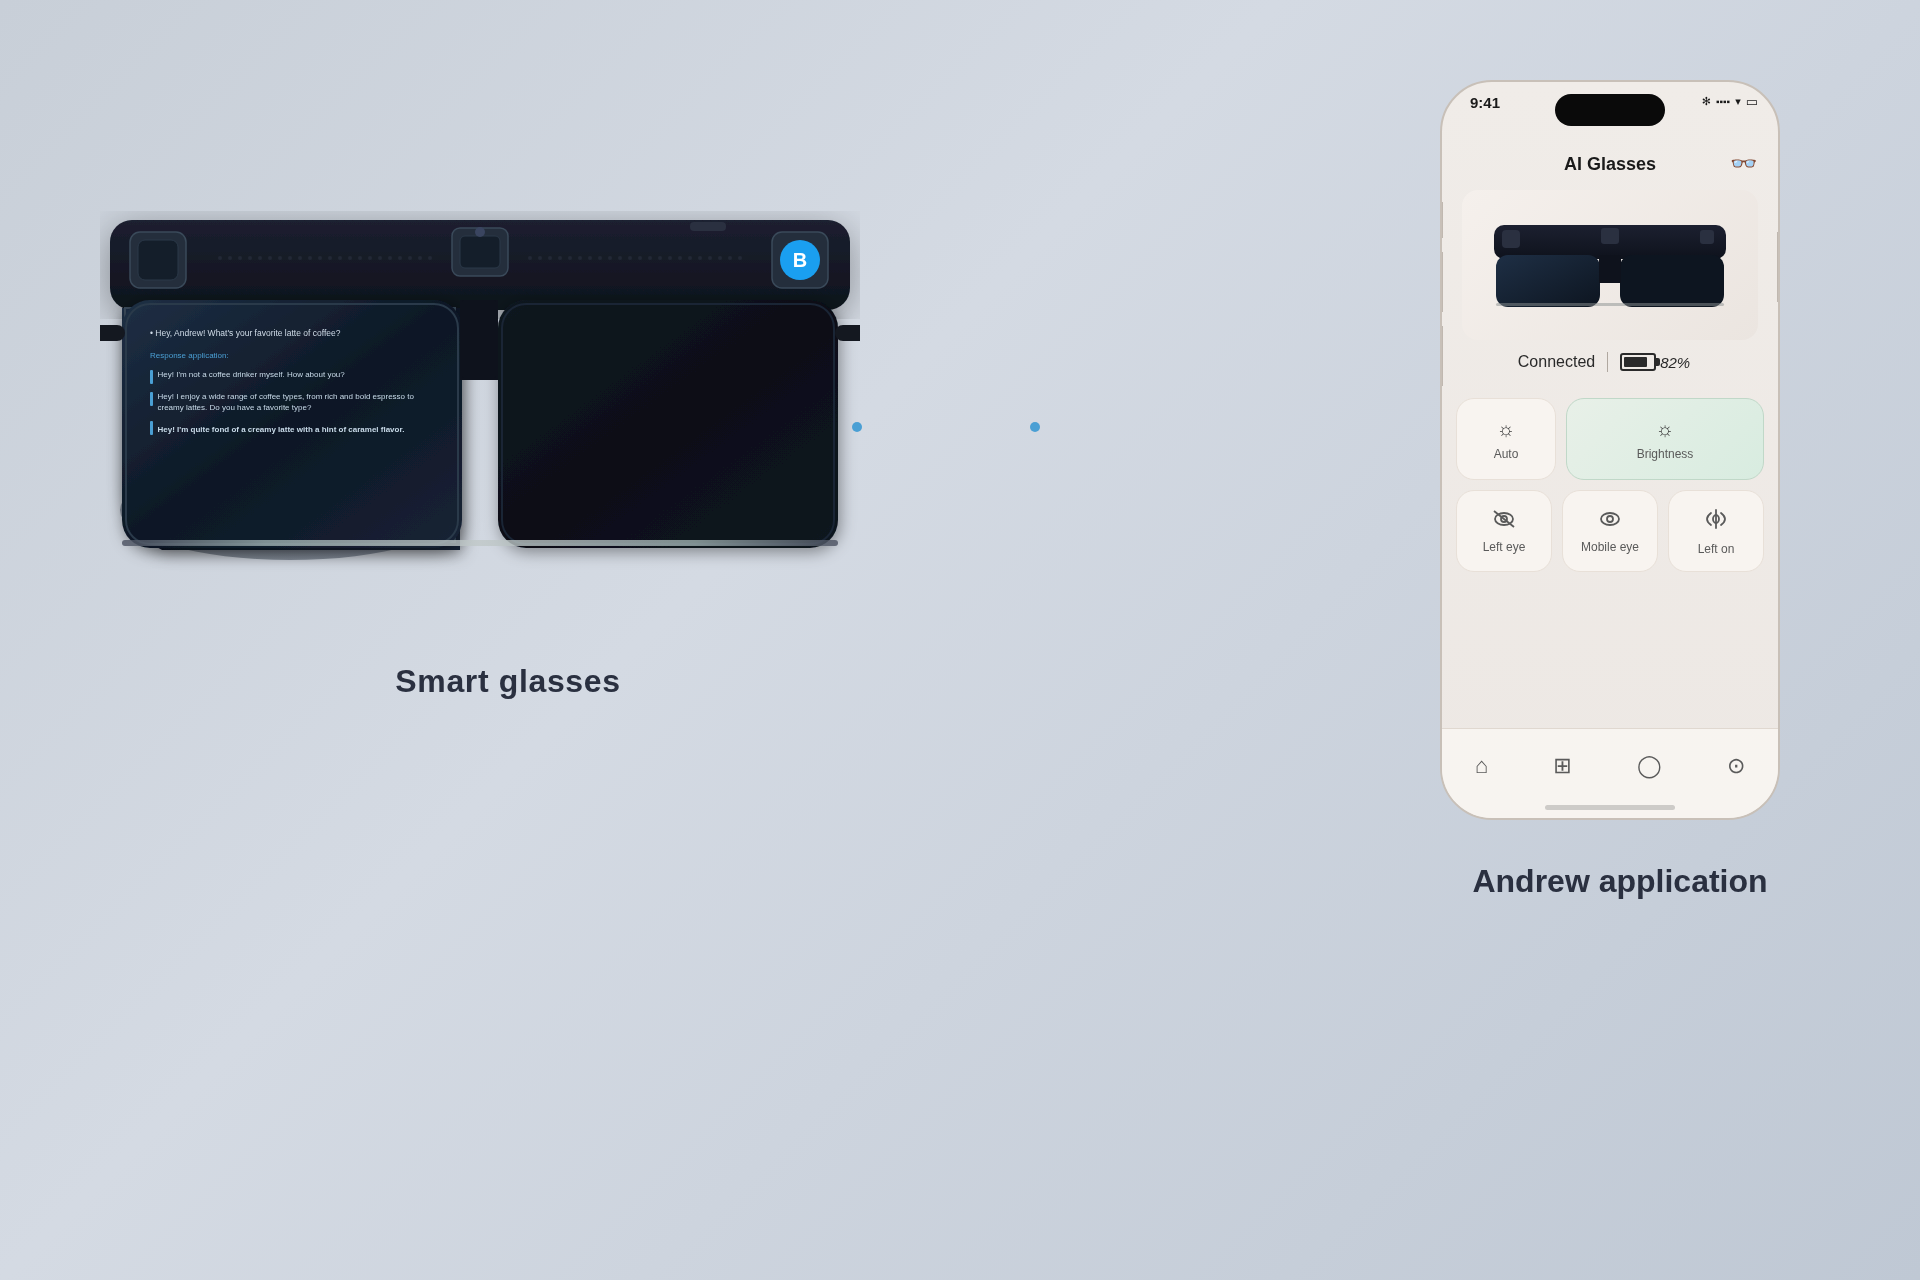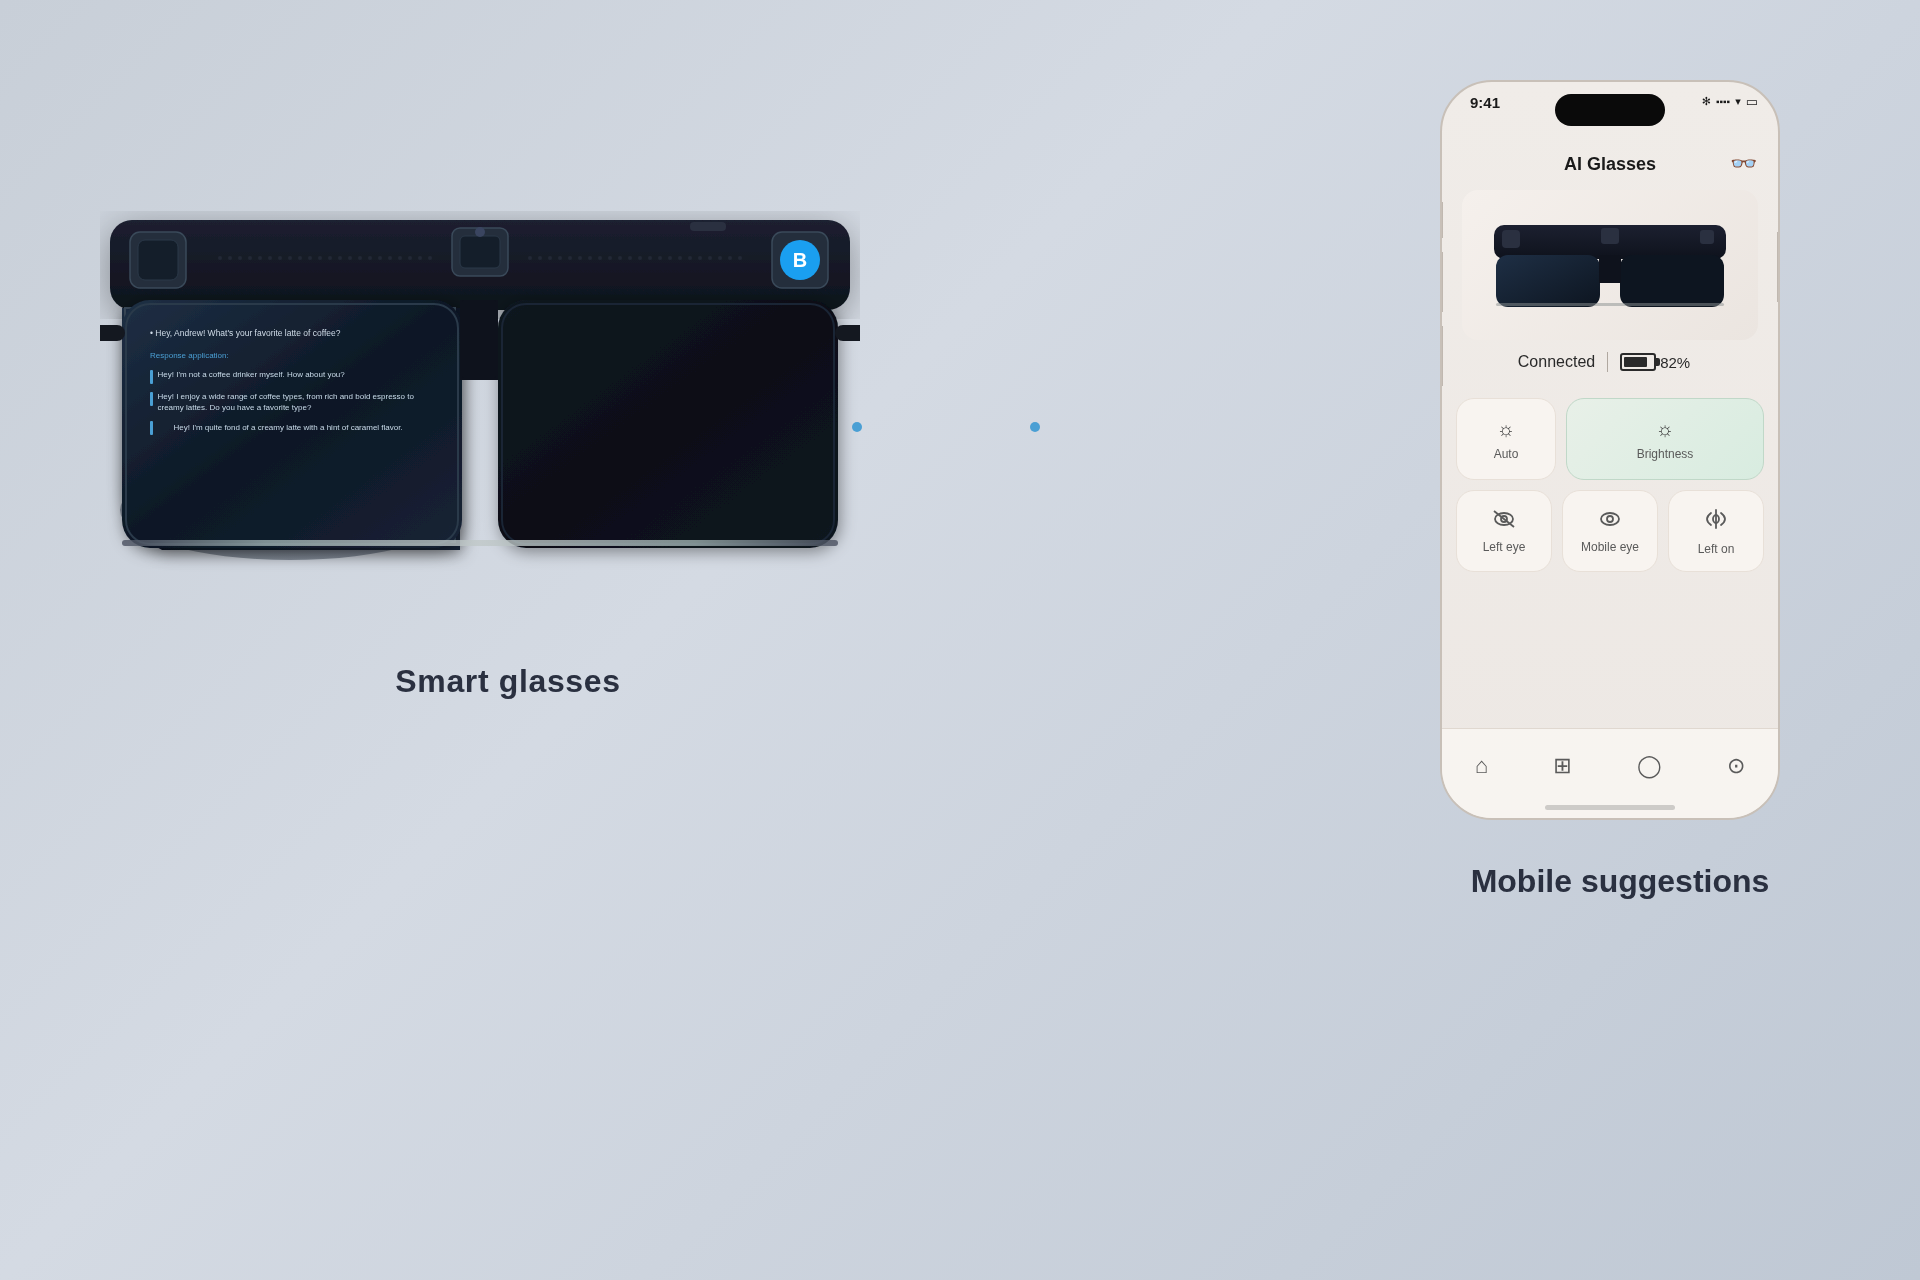--- a/index.html
+++ b/index.html
@@ -208,20 +208,21 @@
     .divider-line {
       width: 1px;
       height: 20px;
       background: #b0a8a0;
     }
 
     .battery-icon {
       display: flex;
       align-items: center;
       gap: 4px;
+      font-style: italic;
     }
 
     .battery-body {
       width: 36px;
       height: 18px;
       border: 2px solid #2a2a2a;
       border-radius: 3px;
       position: relative;
       display: flex;
       align-items: center;
@@ -500,21 +501,21 @@
           <div style="font-size:8.5px; color:#d0dce8; margin-bottom:10px;">• Hey, Andrew! What's your favorite latte of coffee?</div>
           <div style="font-size:8px; color:#4a9fd4; margin-bottom:8px;">Response application:</div>
           <div style="display:flex; align-items:flex-start; gap:5px; margin-bottom:7px;">
             <div style="width:2.5px; min-height:14px; background:#4a9fd4; flex-shrink:0; margin-top:1px; border-radius:1px;"></div>
             <div style="font-size:8px; color:#c8dae8;">Hey! I'm not a coffee drinker myself. How about you?</div>
           </div>
           <div style="display:flex; align-items:flex-start; gap:5px; margin-bottom:7px;">
             <div style="width:2.5px; min-height:14px; background:#4a9fd4; flex-shrink:0; margin-top:1px; border-radius:1px;"></div>
             <div style="font-size:8px; color:#c8dae8;">Hey! I enjoy a wide range of coffee types, from rich and bold espresso to creamy lattes. Do you have a favorite type?</div>
           </div>
-          <div style="display:flex; align-items:center; gap:21px;">
+          <div style="display:flex; align-items:flex-end; gap:5px;font-weight:bold;">
             <div style="width:2.5px; min-height:14px; background:#4a9fd4; flex-shrink:0; margin-top:1px; border-radius:1px;"></div>
             <div style="font-size:8px; color:#c8dae8;">Hey! I'm quite fond of a creamy latte with a hint of caramel flavor.</div>
           </div>
         </div>
       </foreignObject>
     </svg>
   </div>
   <div class="glasses-label">Smart glasses</div>
 </div>
 
@@ -655,14 +656,14 @@
         <span class="nav-icon">◯</span>
       </div>
       <div class="nav-item">
         <span class="nav-icon">⊙</span>
       </div>
     </div>
 
     <div class="home-indicator"></div>
   </div>
 
-  <div class="mobile-label">Mobile suggestions</div>
+  <div class="mobile-label">Andrew application</div>
 </div>
 
 </body></html>

